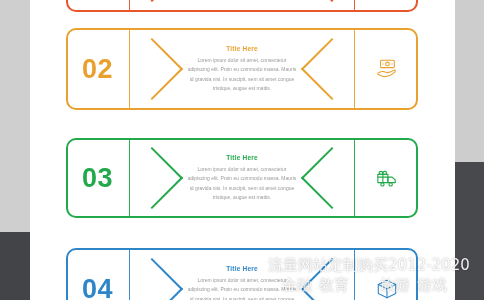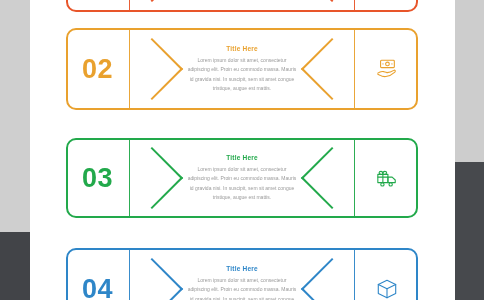--- a/index.html
+++ b/index.html
@@ -280,14 +280,31 @@
       <span>
         <svg width="22" height="22" viewBox="0 0 24 24" fill="none" stroke="currentColor" stroke-width="1.2" stroke-linecap="round" stroke-linejoin="round">
           <path d="M12 2.5 21.5 7v10L12 21.5 2.5 17V7z"></path>
           <path d="M2.5 7 12 11.6 21.5 7"></path>
           <path d="M12 11.6v9.9"></path>
         </svg>
       </span>
     </div>
   </div>
 
+  <div class="watermark">
+    <div class="wm-line1">流量网站定制购买2012-2020</div>
+    <div class="wm-line2">
+      <span>金融</span>
+      <span>教育</span>
+      <span class="wm-cube">
+        <svg width="17" height="17" viewBox="0 0 24 24" fill="none" stroke="currentColor" stroke-width="1.1" stroke-linejoin="round">
+          <path d="M12 2.5 21.5 7v10L12 21.5 2.5 17V7z"></path>
+          <path d="M2.5 7 12 11.6 21.5 7"></path>
+          <path d="M12 11.6v9.9"></path>
+          <path d="M2.5 17 12 11.6 21.5 17"></path>
+        </svg>
+      </span>
+      <span>旅游</span>
+      <span>游戏</span>
+    </div>
+  </div>
 
 </div>
 
 </body></html>

